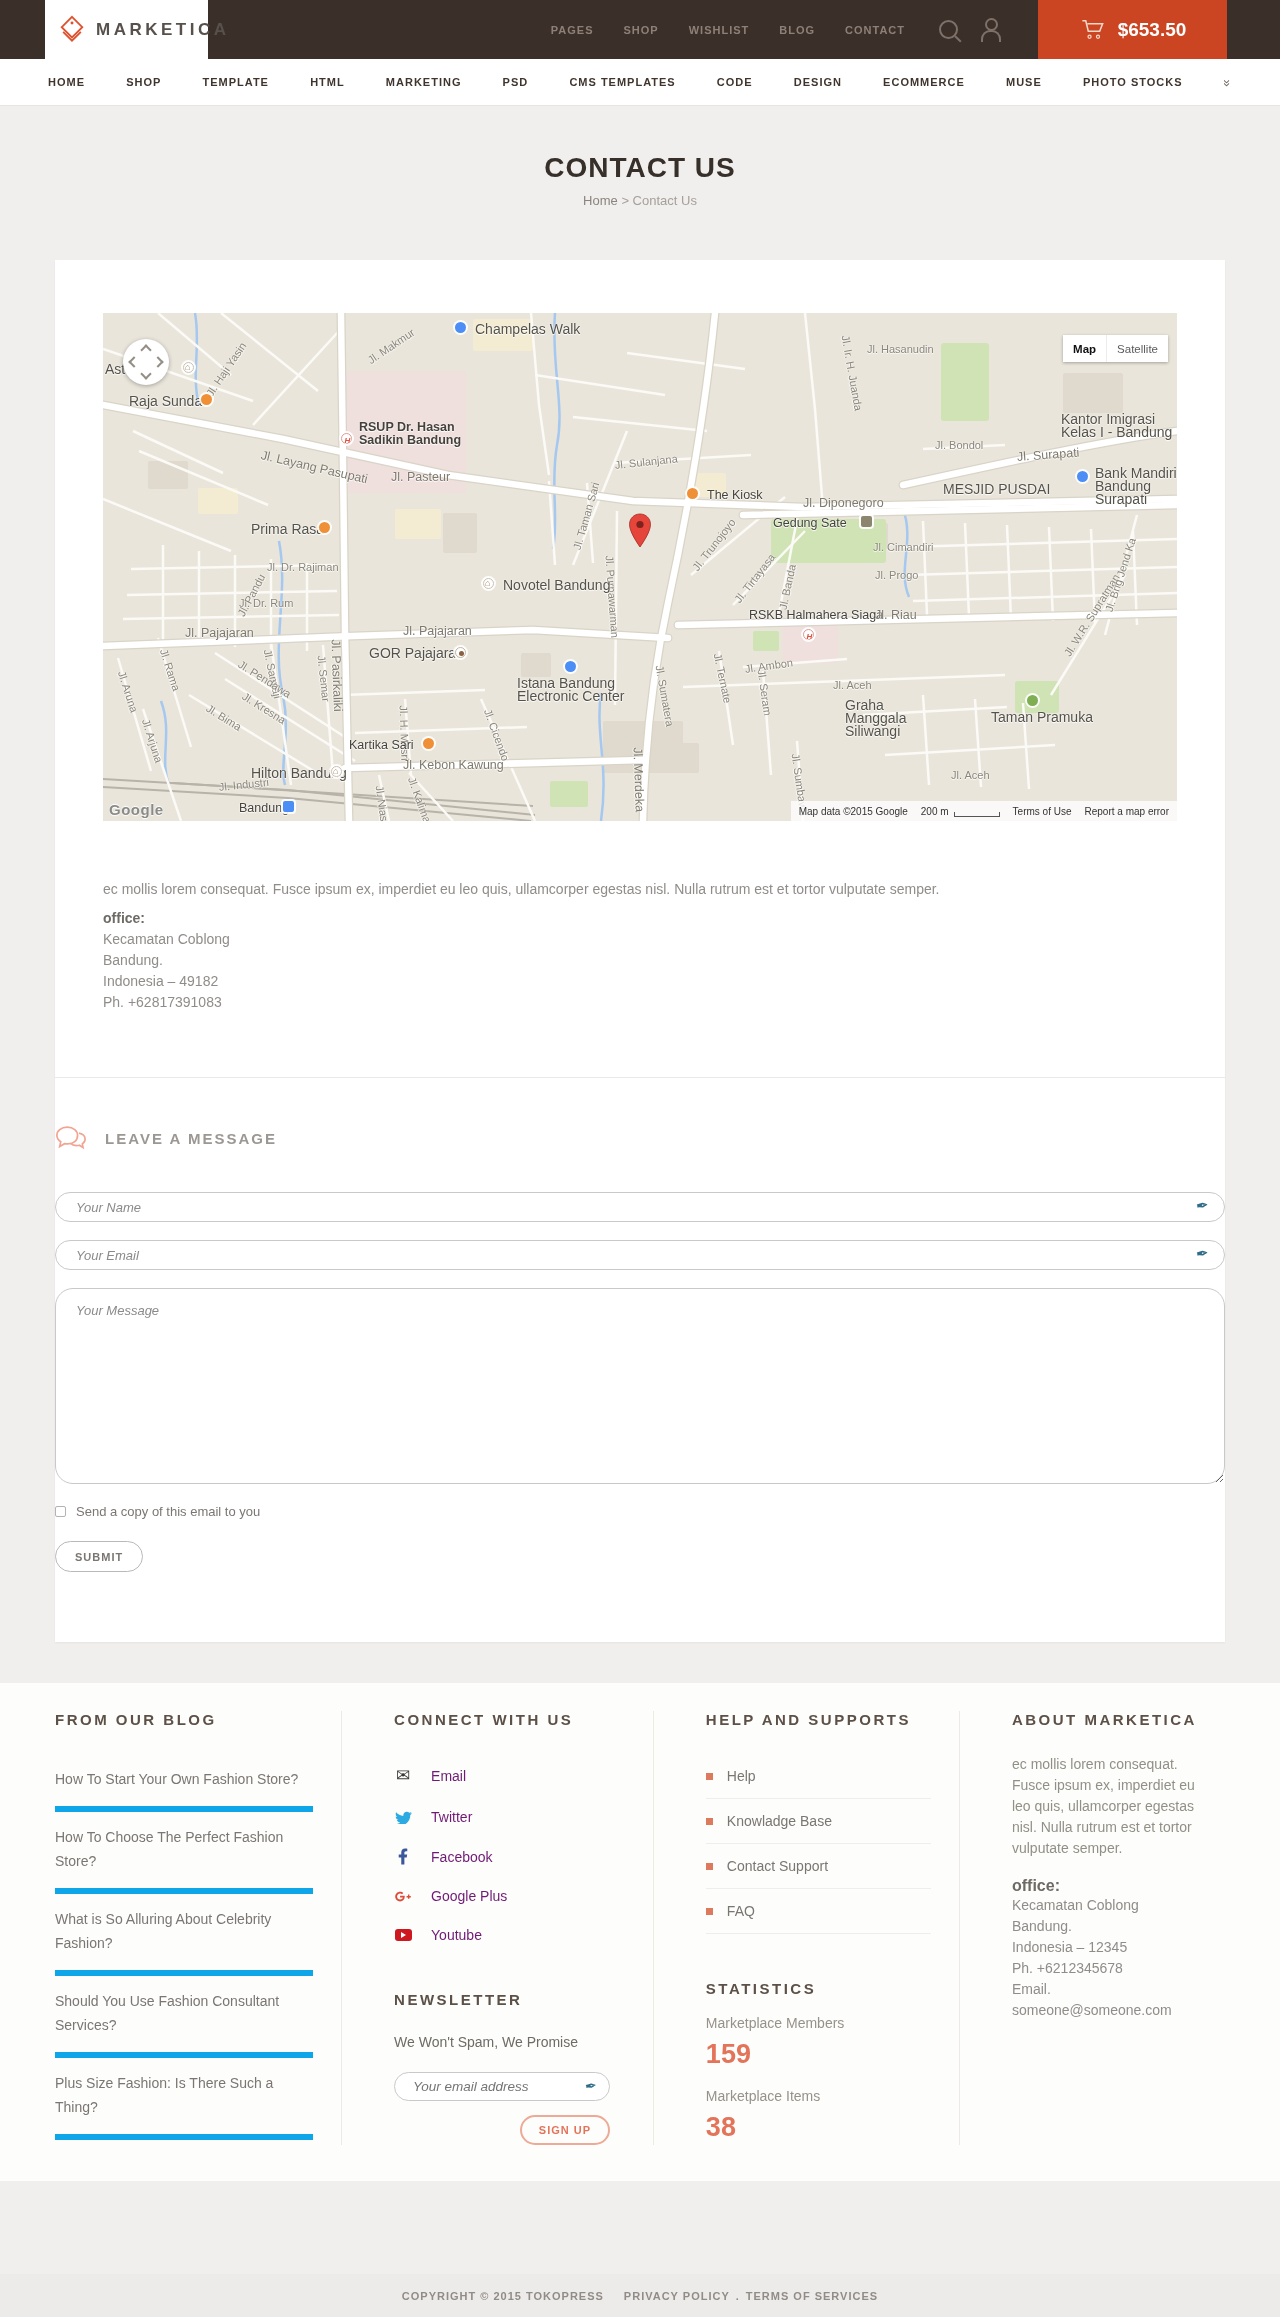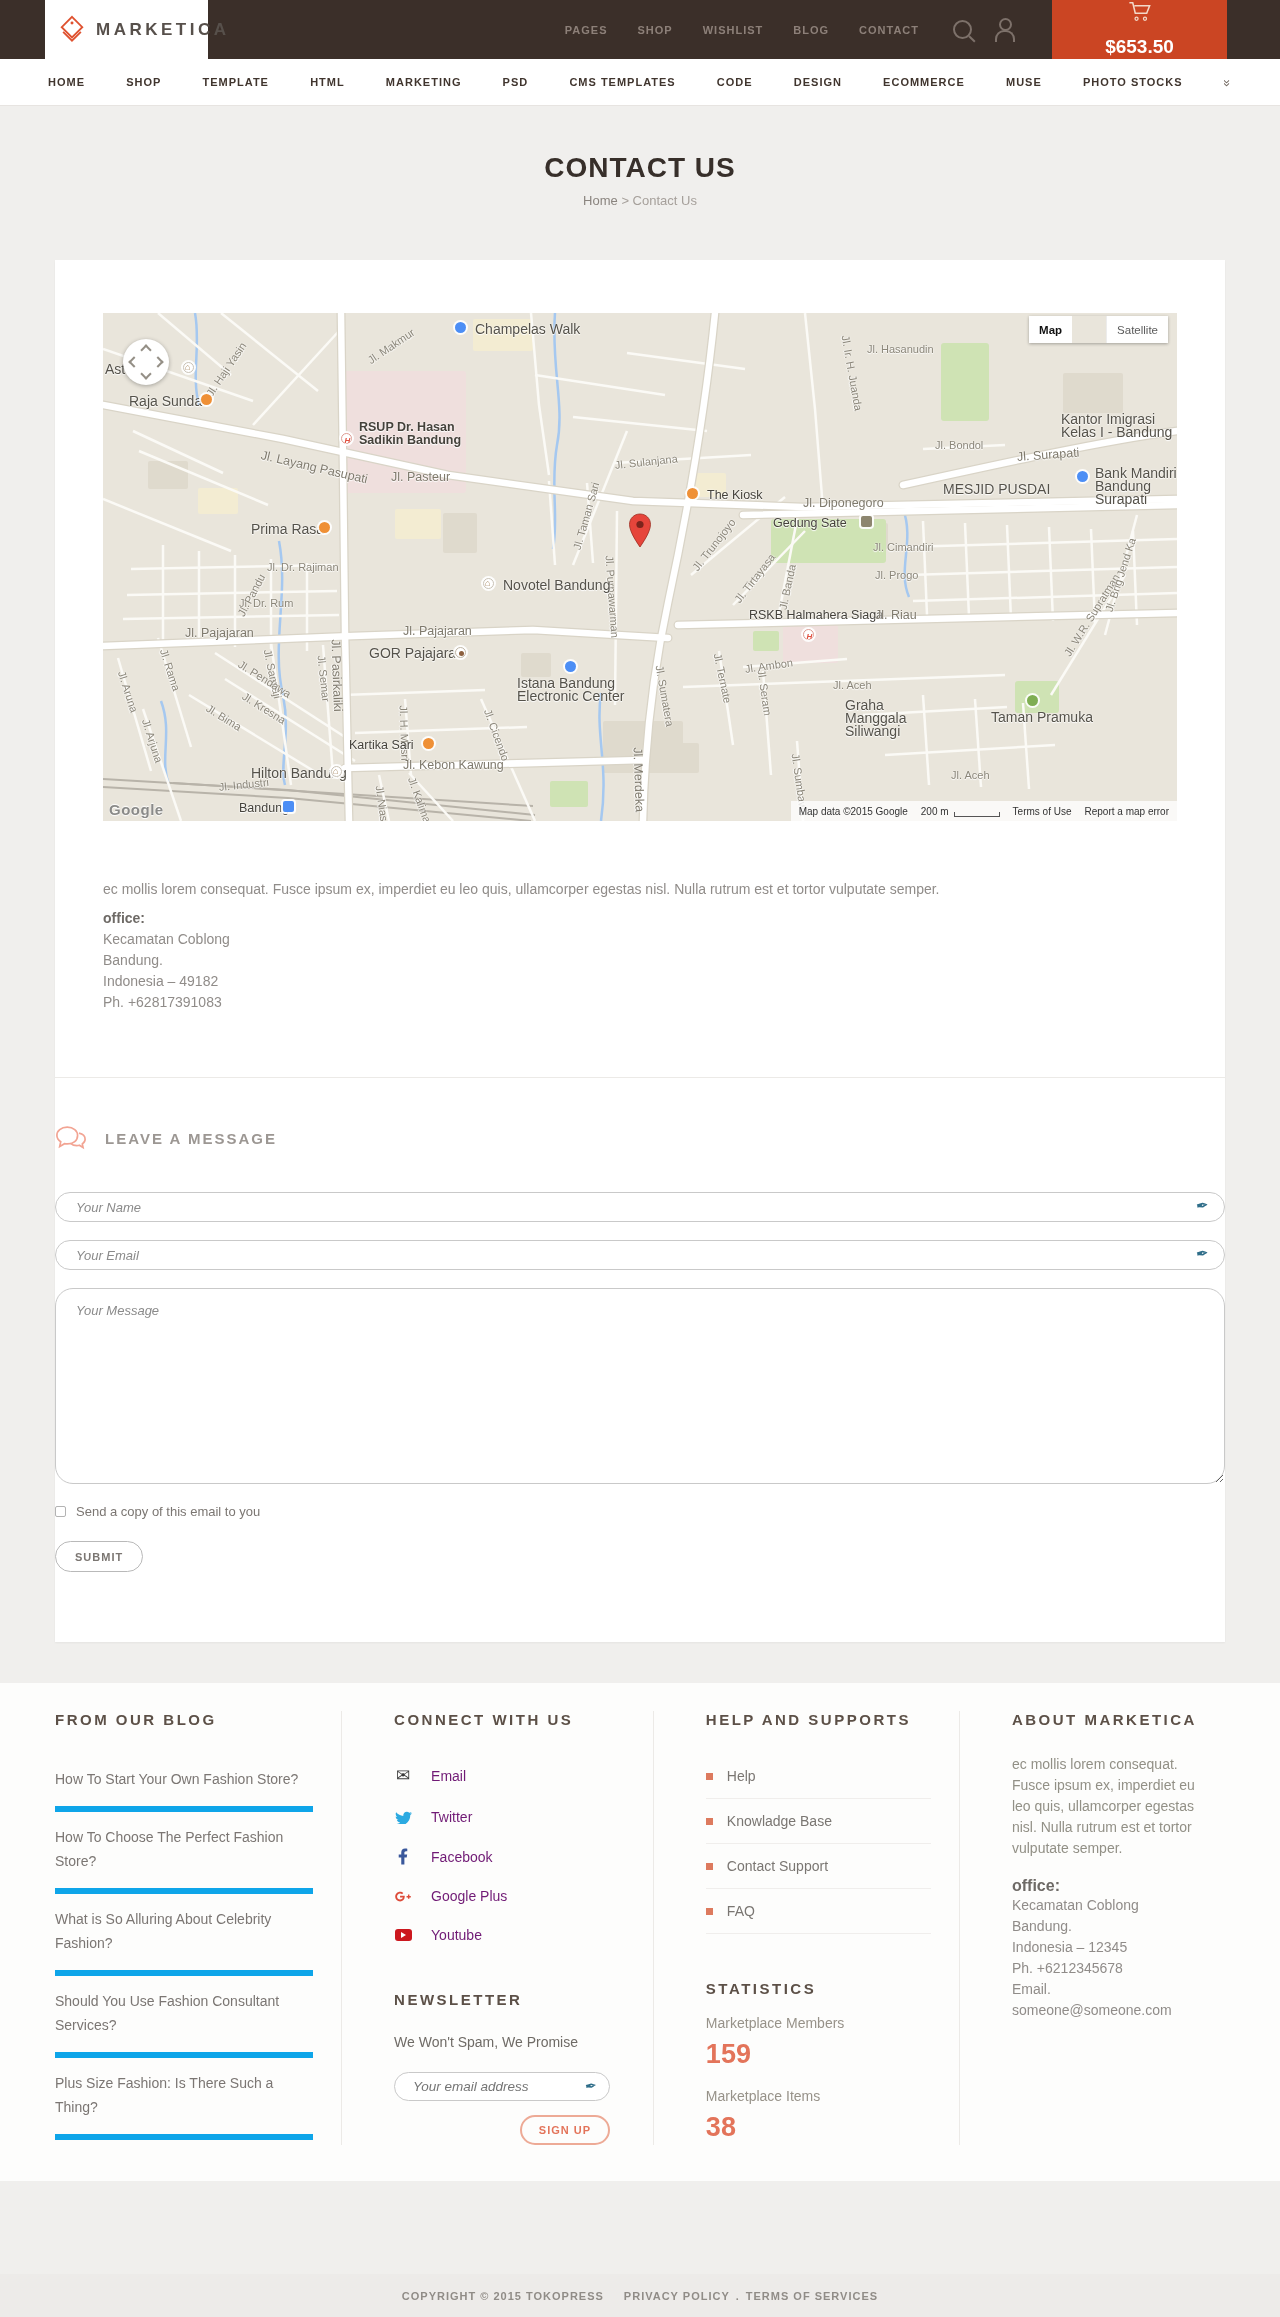--- a/index.html
+++ b/index.html
@@ -12,21 +12,21 @@
   .logo-tag { flex:0 0 auto; }
   .brand { font-size:17px; font-weight:600; letter-spacing:3.5px; color:#57504b; }
   .top-nav { display:flex; gap:30px; margin-left:auto; align-items:center; }
   .top-nav-link { font-size:11px; font-weight:700; letter-spacing:1px; color:#8d8079; text-decoration:none; cursor:pointer; }
   .hdr-icons { display:flex; align-items:center; gap:22px; margin-left:34px; }
   .icon-search { width:19px; height:19px; border:2px solid #7d716a; border-radius:50%; position:relative; display:inline-block; cursor:pointer; }
   .icon-search::after { content:""; position:absolute; width:8px; height:2px; background:#7d716a; right:-6px; bottom:-3px; transform:rotate(45deg); }
   .icon-user { width:22px; height:24px; position:relative; display:inline-block; cursor:pointer; }
   .icon-user::before { content:""; position:absolute; left:5px; top:0; width:9px; height:9px; border:2px solid #7d716a; border-radius:50%; }
   .icon-user::after { content:""; position:absolute; left:1px; top:12px; width:16px; height:10px; border:2px solid #7d716a; border-bottom:none; border-radius:9px 9px 0 0; }
-  .cart-block { height:59px; width:175px; background:#cb4523; margin-left:36px; margin-right:53px; display:flex; align-items:center; gap:12px; cursor:pointer;flex-direction:column; }
+  .cart-block { height:59px; width:189px; background:#cb4523; margin-left:36px; margin-right:53px; display:flex; align-items:center; justify-content:center; gap:12px; cursor:pointer; }
   .cart-total { color:#fff; font-size:19px; font-weight:700; }
 
   
   .nav2 { height:47px; background:#fff; border-bottom:1px solid #e7e4e1; display:flex; align-items:center; justify-content:space-between; padding:0 50px 0 48px; }
   .nav2-item { font-size:11px; font-weight:700; letter-spacing:1px; color:#40352e; text-decoration:none; cursor:pointer; }
   .nav2-more { order:99; color:#6b6058; font-size:13px; cursor:pointer; display:inline-block; transform:rotate(90deg); letter-spacing:-1px; }
 
   
   .hero { text-align:center; padding-top:46px; }
   .page-title { font-size:28px; font-weight:600; letter-spacing:1px; color:#372f2a; }
@@ -56,21 +56,21 @@
   .poi-hospital { background:#fff; border:1px solid #dd9b92; }
   .poi-hospital::after { content:"H"; position:absolute; left:2.5px; top:0px; font-size:8px; font-weight:700; color:#e04f3f; }
   .poi-dot { background:#fff; border:1px solid #c0b6a6; }
   .poi-dot::after { content:""; position:absolute; left:3px; top:3px; width:5px; height:5px; border-radius:50%; background:#8c5f3e; }
   .pan { position:absolute; left:20px; top:26px; width:46px; height:46px; background:#fff; border-radius:50%; box-shadow:0 1px 4px rgba(0,0,0,.3); cursor:pointer; }
   .pan i { position:absolute; width:8px; height:8px; border-left:2px solid #948f86; border-top:2px solid #948f86; cursor:pointer; }
   .pan .up { left:19px; top:7px;  transform:rotate(45deg); }
   .pan .dn { left:19px; bottom:7px; transform:rotate(225deg); }
   .pan .lf { left:7px;  top:19px; transform:rotate(-45deg); }
   .pan .rt { right:7px; top:19px; transform:rotate(135deg); }
-  .map-btns { position:absolute; top:3px; right:9px; display:flex; border-radius:0; overflow:hidden; box-shadow:0 1px 3px rgba(0,0,0,.3);gap:34px; }
+  .map-btns { position:absolute; top:22px; right:9px; display:flex; border-radius:0; overflow:hidden; box-shadow:0 1px 3px rgba(0,0,0,.3); }
   .map-btns button { height:27px; padding:0 10px; border:0; background:#fff; font-family:inherit; font-size:11.5px; cursor:pointer; }
   .map-btn-map { font-weight:700; color:#111; }
   .map-btn-sat { color:#5b5b5b; border-left:1px solid #ececec !important; }
   .marker { position:absolute; left:525px; top:200px; }
   .map-attrib { position:absolute; right:0; bottom:0; height:20px; display:flex; align-items:center; gap:13px; background:rgba(255,255,255,.78); padding:0 8px; font-size:10px; color:#333; }
   .map-attrib a { color:#333; text-decoration:none; cursor:pointer; }
   .scalebar { display:flex; align-items:flex-end; gap:5px; }
   .scalebar .bar { width:46px; height:5px; border:1px solid #555; border-top:none; }
   .glogo { position:absolute; left:6px; bottom:3px; font-size:15px; font-weight:700; letter-spacing:.5px; color:#8a8a88; text-shadow:0 1px 1px #fff,0 -1px 1px #fff; cursor:pointer; }
 

